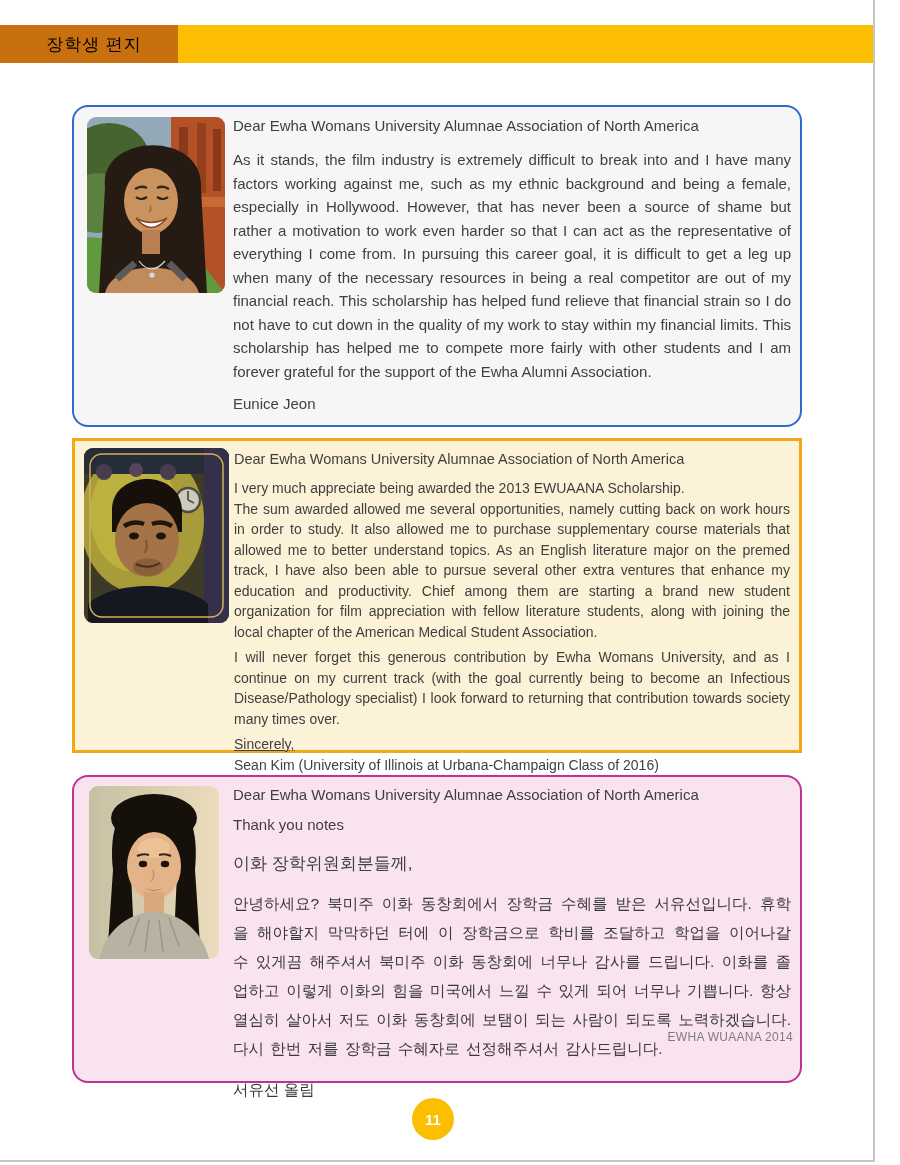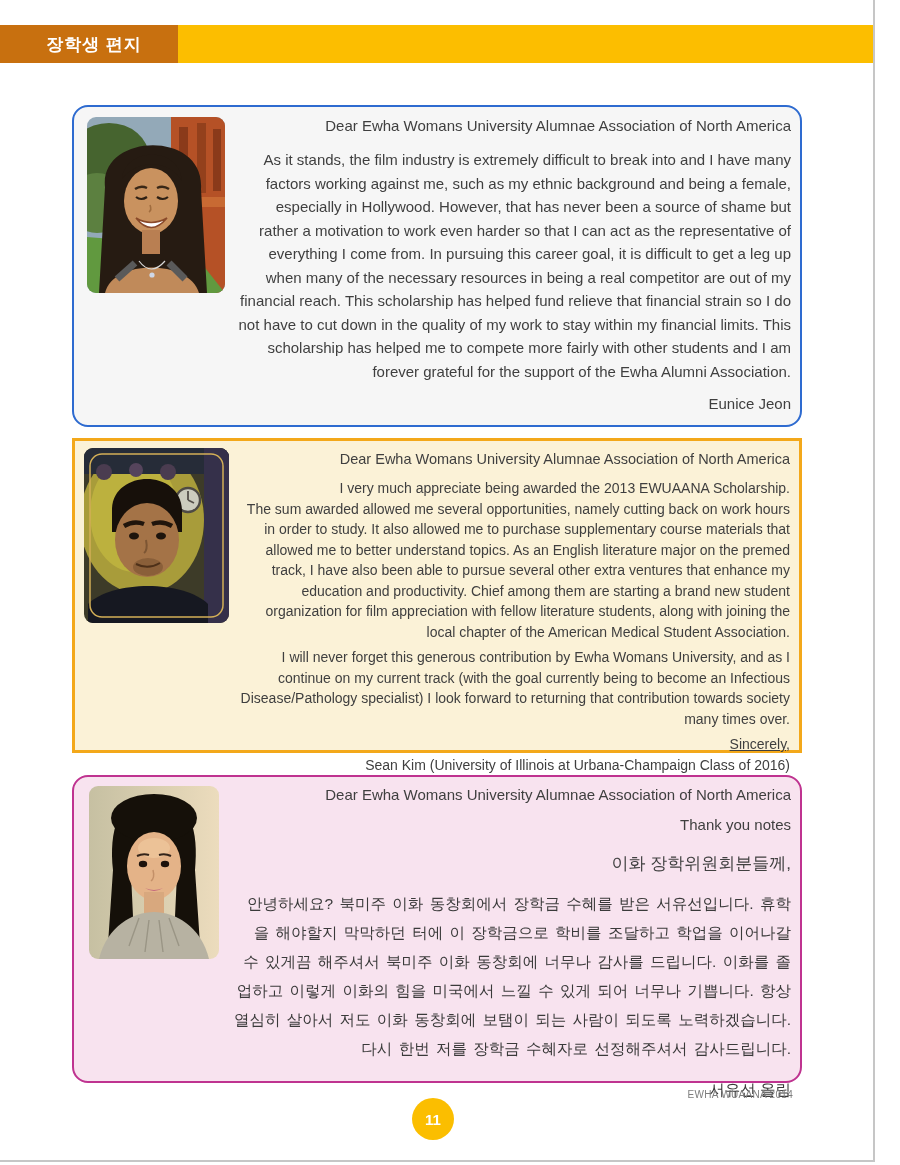--- a/index.html
+++ b/index.html
@@ -11,33 +11,33 @@
   .sheet{
     position:absolute;left:0;top:0;width:873px;height:1160px;background:#fff;
     border-right:2px solid #c6c6c6;border-bottom:2px solid #c6c6c6;
   }
   
   .header-bar{position:absolute;left:0;top:25px;width:873px;height:38px;background:#fcbe00;}
   .header-tab{
     position:absolute;left:0;top:0;width:178px;height:38px;background:#c8700f;
     display:flex;align-items:center;justify-content:center;
   }
-  .header-tab span{color:#ffffff;font-size:17px;font-weight:bold;letter-spacing:1px;padding-left:10px;}
+  .header-tab span{color:#000000;font-size:17px;font-weight:normal;letter-spacing:1px;padding-left:10px;}
   
   .card{position:absolute;left:72px;width:730px;box-sizing:border-box;border-style:solid;}
   .card1{top:105px;height:322px;border-width:2px;border-color:#2e6bd0;border-radius:16px;background:#f6f6f6;}
   .card2{top:438px;height:315px;border-width:3px;border-color:#f3a81a;border-radius:0;background:#fbf2d7;}
   .card3{top:775px;height:308px;border-width:2px;border-color:#bf3390;border-radius:16px;background:#f8e3ef;}
   .photo{position:absolute;overflow:hidden;line-height:0;}
   .photo svg{display:block;}
   .photo1{left:13px;top:10px;width:138px;height:176px;}
   .photo2{left:9px;top:7px;width:145px;height:175px;}
   .photo3{left:15px;top:9px;width:130px;height:173px;}
   .letter{position:absolute;left:159px;right:9px;top:0;color:#3f3f3f;overflow:hidden;}
-  .letter p{margin:0;text-align:right;}
+  .letter p{margin:0;}
   .salutation{font-size:15px;line-height:23px;}
   .lbody{text-align:justify;}
   
   .en1{top:7px;font-size:15px;line-height:23.5px;}
   .en1 .salutation{margin-bottom:11px;}
   .en1 .lbody{margin-bottom:9px;}
   .en1 .again{margin-bottom:8px;}
   
   .en2{top:8px;font-size:14px;line-height:20.5px;}
   .en2 .salutation{font-size:14.5px;line-height:21px;margin-bottom:8px;}
@@ -46,21 +46,21 @@
   .en2 .p-second{margin-bottom:5px;}
   .en2 .closing{margin-bottom:0;text-decoration:underline;}
   
   .kr{top:6px;}
   .kr .salutation{margin-bottom:7px;}
   .kr .subject{font-size:15px;line-height:23px;margin-bottom:13px;}
   .kr .recipient{font-size:17px;line-height:29px;margin-bottom:11px;color:#404040;}
   .kr .lbody{font-size:15.5px;line-height:29px;word-spacing:2px;margin-bottom:12px;color:#3a3a3a;}
   .kr .signature{font-size:15.5px;line-height:29px;color:#3a3a3a;}
   
-  .credit{position:absolute;top:1089px;right:80px;font-size:10px;color:#7d7d7d;letter-spacing:.3px;}
+  .credit{position:absolute;top:1030px;right:80px;font-size:12px;color:#7d7d7d;letter-spacing:.3px;}
   .page-badge{
     position:absolute;left:412px;top:1098px;width:42px;height:42px;border-radius:50%;
     background:#fbbe00;display:flex;align-items:center;justify-content:center;
     color:#ffffff;font-size:15px;font-weight:bold;
   }
 </style>
 </head>
 <body>
 
 <div class="sheet">

